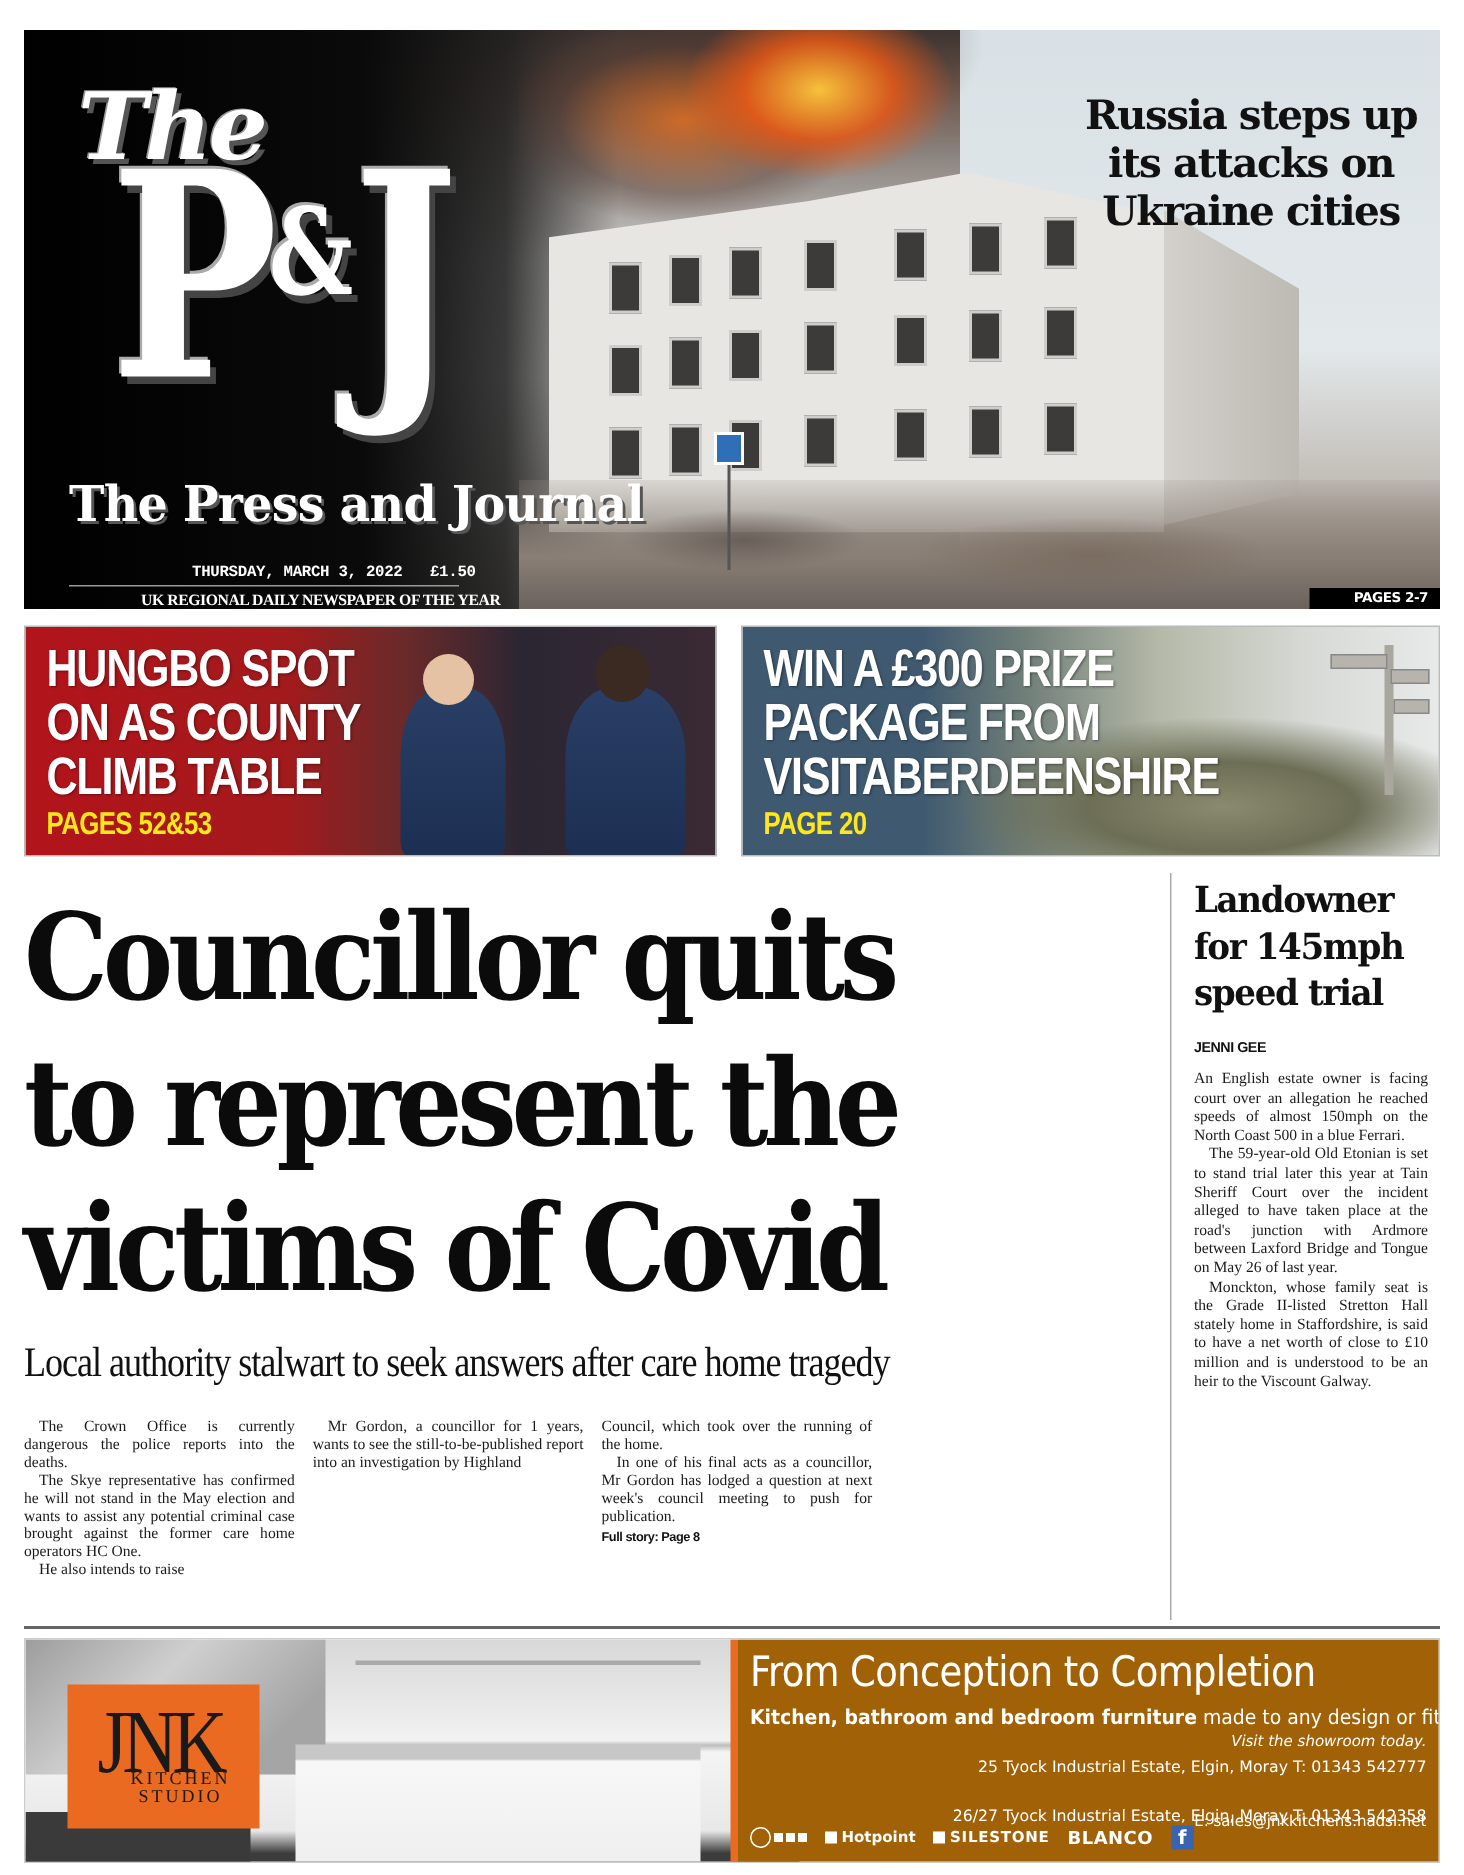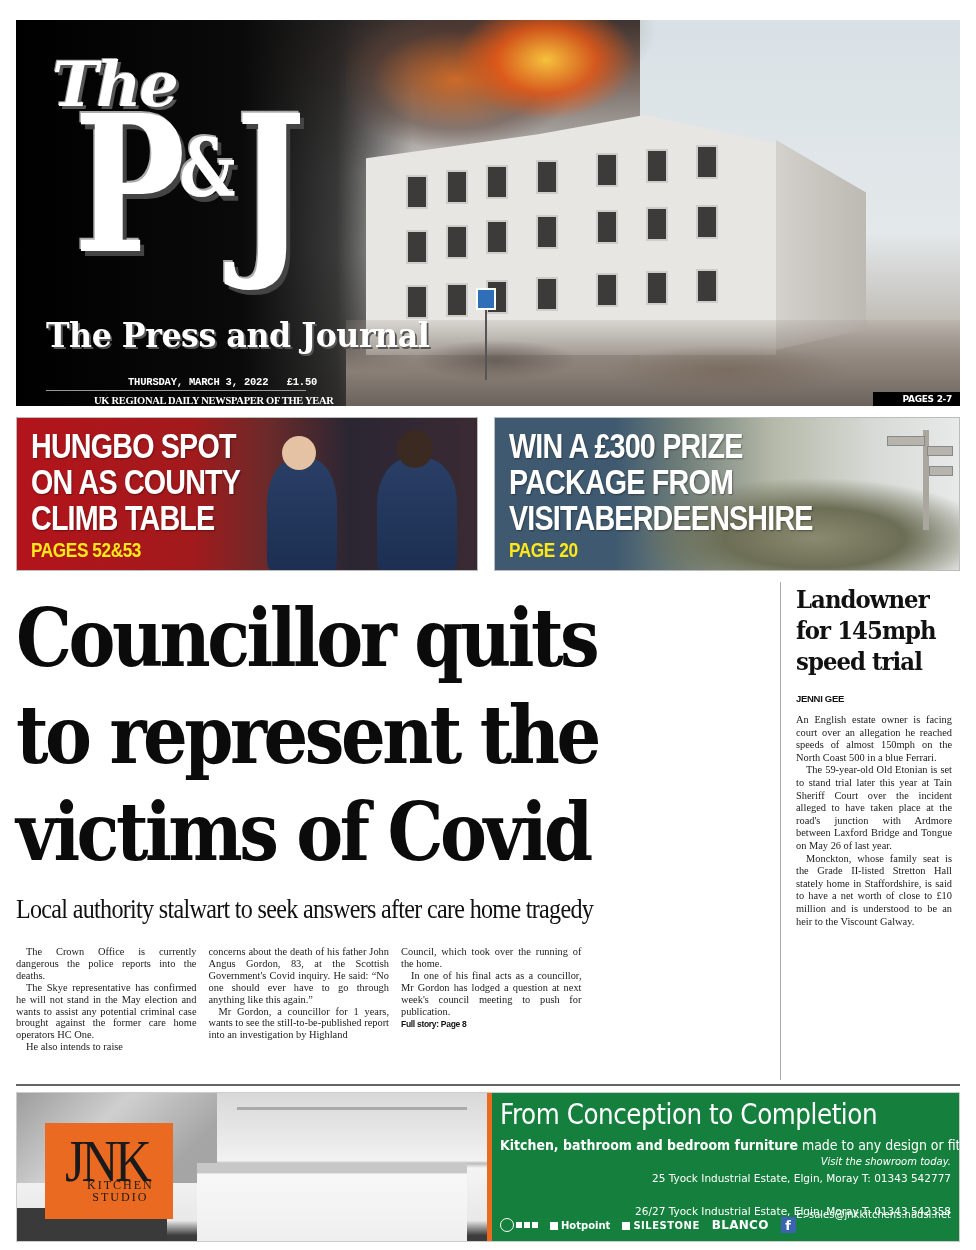--- a/index.html
+++ b/index.html
@@ -199,21 +199,21 @@
     position: absolute; left: 20px; top: 8px; font-family: "Liberation Serif", serif;
     font-size: 60px; line-height: 1; color: #1a1a1a; letter-spacing: -4px;
     transform: scaleX(0.85); transform-origin: left top;
   }
   .jnk-small {
     position: absolute; left: 42px; top: 56px; font-family: "Liberation Serif", serif;
     font-size: 12px; line-height: 12px; color: #1a1a1a; letter-spacing: 2px; text-align: center;
   }
   .ad-orange-bar { position: absolute; left: 470px; top: 0; width: 5px; height: 150px; background: #ea6a21; }
   .ad-panel {
-    position: absolute; left: 475px; top: 0; width: 469px; height: 150px; background: #15803d;
+    position: absolute; left: 475px; top: 0; width: 469px; height: 150px; background: #a16207;
     color: #fff; font-family: "DejaVu Sans", sans-serif;
   }
   .ad-title {
     position: absolute; left: 8px; top: 5px; font-size: 28px; font-weight: normal;
     letter-spacing: -0.5px; white-space: nowrap; color: #fff;
     font-family: "DejaVu Sans", sans-serif; transform: scaleX(0.88); transform-origin: left top;
   }
   .ad-sub {
     position: absolute; left: 8px; top: 44px; font-size: 13.5px; white-space: nowrap;
     transform: scaleX(0.93); transform-origin: left top;
@@ -280,20 +280,21 @@
   <div class="sign"></div>
   <div class="sign-pole"></div>
 
   <div class="logo-the">The</div>
   <div class="logo-pj"><span>P</span><span class="amp">&amp;</span><span>J</span></div>
   <div class="logo-name">The Press and Journal</div>
   <div class="dateline" style="white-space:pre">THURSDAY, MARCH 3, 2022   £1.50</div>
   <div class="dateline-rule"></div>
   <div class="tagline">UK REGIONAL DAILY NEWSPAPER OF THE YEAR</div>
 
+  <div class="hero-headline">Russia steps up its attacks on Ukraine cities</div>
   <div class="pages-tag">PAGES 2-7</div>
 </div>
 
 <div class="promo promo-left">
   <div class="player" style="left:250px;top:40px;width:70px;height:114px;"></div>
   <div class="player-head" style="left:265px;top:18px;width:34px;height:34px;background:#e5c2a3;"></div>
   <div class="player" style="left:360px;top:40px;width:80px;height:114px;"></div>
   <div class="player-head" style="left:380px;top:12px;width:36px;height:38px;background:#3b2a22;"></div>
   <div class="promo-title">
     <div>HUNGBO SPOT</div>
@@ -324,21 +325,20 @@
 </div>
 <div class="lead-standfirst">Local authority stalwart to seek answers after care home tragedy</div>
 
 <div class="cols">
   <div class="col">
     <p>The Crown Office is currently dangerous the police reports into the deaths.</p>
     <p>The Skye representative has confirmed he will not stand in the May election and wants to assist any potential criminal case brought against the former care home operators HC One.</p>
     <p>He also intends to raise</p>
   </div>
   <div class="col">
-    <p class="first">concerns about the death of his father John Angus Gordon, 83, at the Scottish Government's Covid inquiry. He said: “No one should ever have to go through anything like this again.”</p>
     <p>Mr Gordon, a councillor for 1 years, wants to see the still-to-be-published report into an investigation by Highland</p>
   </div>
   <div class="col">
     <p class="first">Council, which took over the running of the home.</p>
     <p>In one of his final acts as a councillor, Mr Gordon has lodged a question at next week's council meeting to push for publication.</p>
     <div class="full-story">Full story: Page 8</div>
   </div>
 </div>
 
 <div class="col-divider"></div>

